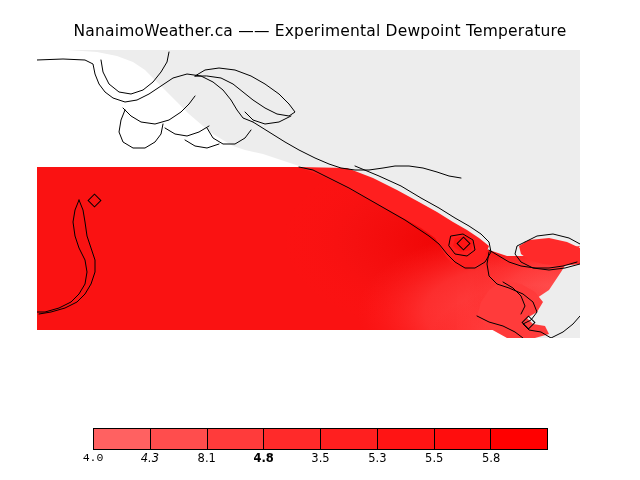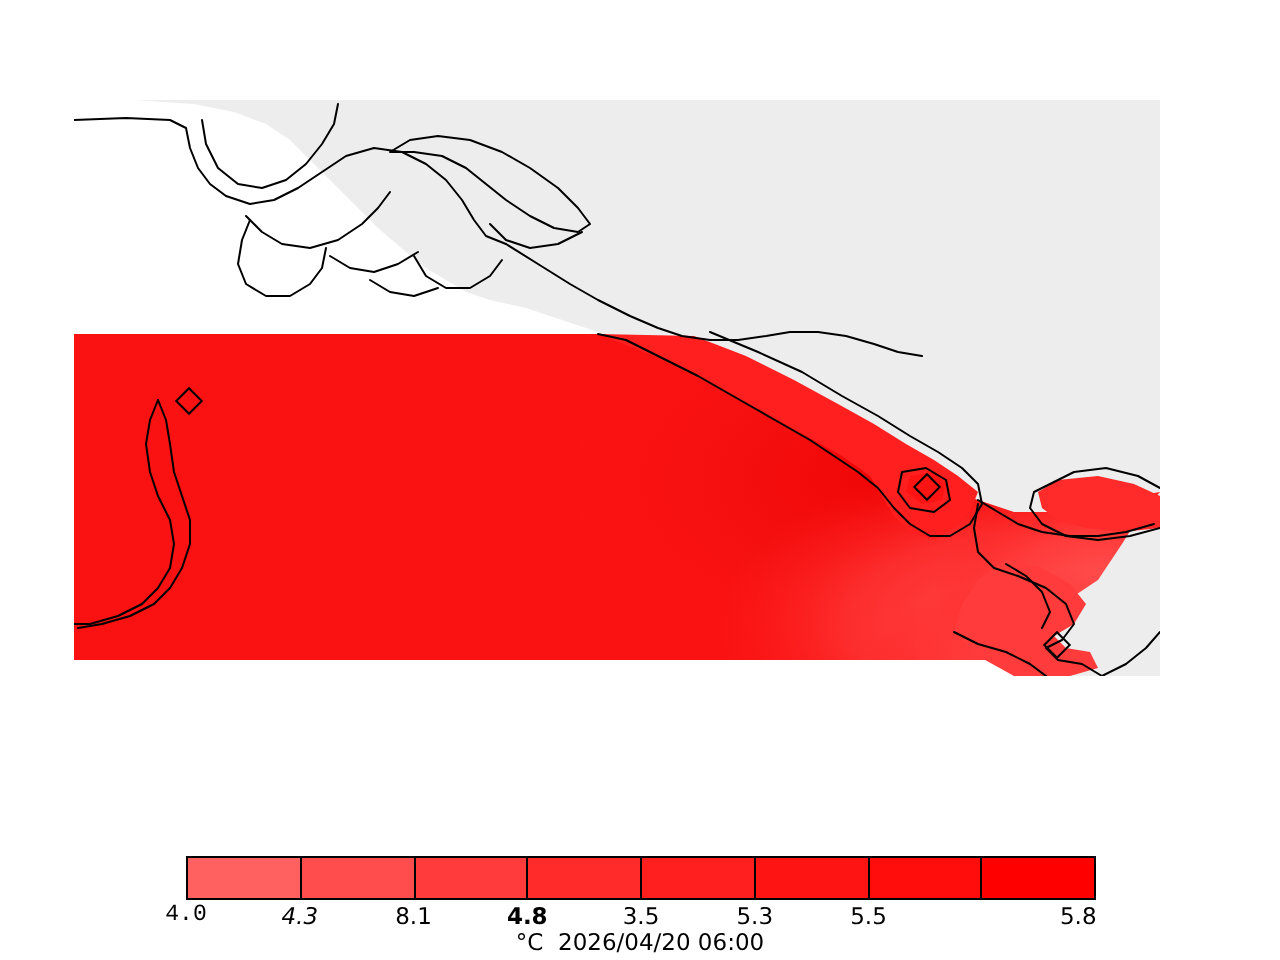--- a/index.html
+++ b/index.html
@@ -73,20 +73,21 @@
     font-size: 11.5px;
     color: #000000;
     white-space: pre;
   }
 </style>
 </head>
 <body>
 
 <div id="root">
 
+  <div class="title">NanaimoWeather.ca —— Experimental Dewpoint Temperature</div>
 
   <div class="map-panel">
     <svg class="map-svg" width="543" height="288" viewBox="0 0 543 288">
       <defs>
         <clipPath id="panelClip">
           <rect x="0" y="0" width="543" height="288"></rect>
         </clipPath>
 
         <clipPath id="landClip">
           <path d="M 0,0 L 543,0 L 543,288 L 543,288
@@ -271,19 +272,18 @@
   </div>
 
   <div class="cbar-ticks">
     <span class="tick-label" style="left: 0%; font-family: Liberation Mono, monospace;">4.0</span>
     <span class="tick-label" style="left: 12.5%; font-style: italic;">4.3</span>
     <span class="tick-label" style="left: 25%;">8.1</span>
     <span class="tick-label" style="left: 37.5%; font-weight: bold;">4.8</span>
     <span class="tick-label" style="left: 50%;">3.5</span>
     <span class="tick-label" style="left: 62.5%;">5.3</span>
     <span class="tick-label" style="left: 75%;">5.5</span>
-    <span class="tick-label" style="left: 87.5%; margin-left: 48px;">5.8</span>
+    <span class="tick-label" style="left: 87.5%;">5.8</span>
     <span class="tick-label" style="left: 100%; margin-top: 40px;">6.0</span>
   </div>
 
-  <div class="cbar-caption">°C  2026/04/20 06:00</div>
 
 </div>
 
 </body></html>

